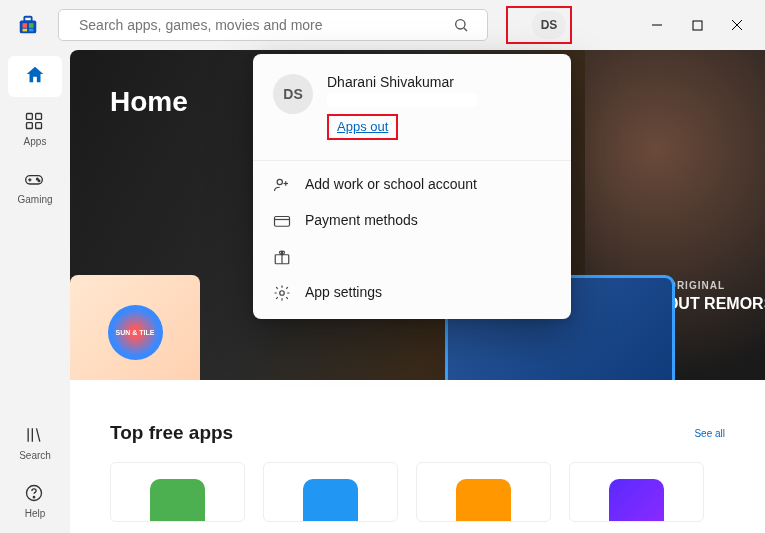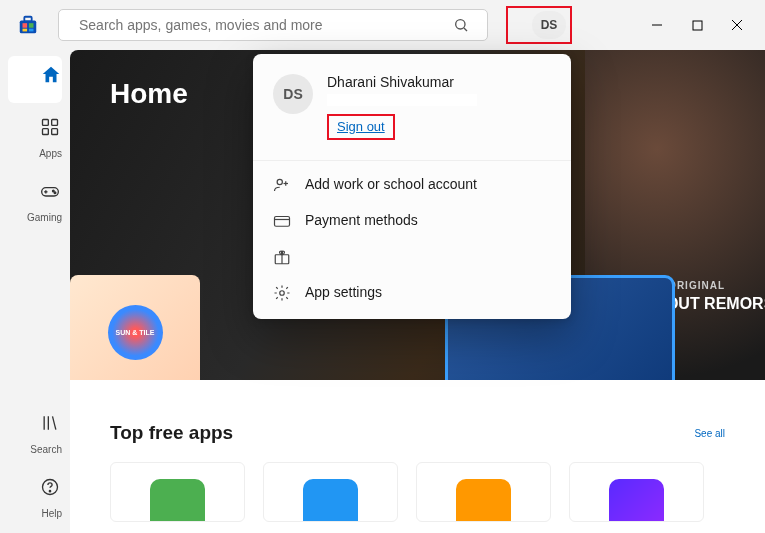--- a/index.html
+++ b/index.html
@@ -16,29 +16,29 @@
   .app-icon{width:24px;height:24px;margin:0 8px;display:flex;align-items:center;justify-content:center;}
   .search{flex:0 0 430px;margin-left:10px;height:32px;border:1px solid #d0d0d0;border-radius:5px;background:#fff;display:flex;align-items:center;padding:0 18px;}
   .search input{border:none;outline:none;flex:1;font-size:14px;background:transparent;color:#555;}
   .search .sicon{width:16px;height:16px;color:#555;}
   .avatar-btn{width:34px;height:28px;margin-left:20px;border-radius:14px;background:#ededed;border:none;display:flex;align-items:center;justify-content:center;font-size:12px;font-weight:600;color:#444;cursor:pointer;}
   .avatar-wrap{border:2px solid var(--highlight);padding:3px 4px;margin-left:18px;}
   .win-controls{margin-left:auto;display:flex;gap:0;}
   .win-controls button{width:40px;height:32px;border:none;background:transparent;display:flex;align-items:center;justify-content:center;cursor:pointer;}
   
   .sidebar{position:absolute;left:0;top:50px;bottom:0;width:70px;background:#f3f3f3;display:flex;flex-direction:column;align-items:center;padding-top:6px;}
-  .nav-item{width:54px;display:flex;flex-direction:column;align-items:flex-end;justify-content:center;gap:9px;padding:8px 0;margin-bottom:6px;border-radius:6px;cursor:pointer;font-size:10px;color:#555;}
+  .nav-item{width:54px;display:flex;flex-direction:column;align-items:center;justify-content:center;gap:3px;padding:8px 0;margin-bottom:6px;border-radius:6px;cursor:pointer;font-size:10px;color:#555;}
   .nav-item.active{background:#fff;}
   .nav-item .nicon{width:22px;height:22px;color:#333;}
   .nav-item.active .nicon{color:var(--accent);}
   .sidebar-spacer{flex:1;}
   
   .main{position:absolute;left:70px;right:0;top:50px;bottom:0;background:#fff;border-top-left-radius:8px;overflow:hidden;}
   .hero{position:relative;height:330px;background:linear-gradient(120deg,#1a1a1a 0%,#2a2a2a 40%,#3a2a1a 60%,#1a1a1a 100%);color:#fff;overflow:hidden;}
-  .hero-title{position:absolute;left:40px;top:28px;font-size:28px;font-weight:600;}
+  .hero-title{position:absolute;left:40px;top:36px;font-size:28px;font-weight:600;}
   .hero-poster{position:absolute;right:0;top:0;height:100%;width:180px;background:radial-gradient(circle at 40% 30%, #6a4a3a 0%, #1a1a1a 90%);}
   .hero-txt1{position:absolute;left:260px;bottom:60px;font-size:12px;letter-spacing:1px;font-weight:600;opacity:.85;}
   .hero-txt2{position:absolute;right:40px;top:230px;font-size:10px;letter-spacing:1px;font-weight:600;color:#ccc;}
   .hero-txt3{position:absolute;right:-20px;top:245px;font-size:16px;font-weight:700;white-space:nowrap;}
   .card-pc{position:absolute;left:375px;bottom:-10px;width:230px;height:115px;border-radius:10px;background:linear-gradient(135deg,#2a5aa0,#0f3a7a);border:3px solid #3aa0ff;padding:14px;color:#fff;font-size:15px;font-weight:600;}
   .card-thumb{position:absolute;left:0;bottom:-10px;width:130px;height:115px;border-radius:8px;background:linear-gradient(135deg,#ffe8d0,#ffd0b0);overflow:hidden;display:flex;align-items:center;justify-content:center;}
   .card-thumb .circle{width:55px;height:55px;border-radius:50%;background:radial-gradient(circle,#ff5a5a 10%,#3a8aff 60%);font-size:7px;color:#fff;display:flex;align-items:center;justify-content:center;font-weight:700;}
   
   .section{padding:42px 40px 0;}
   .section-head{display:flex;align-items:center;justify-content:space-between;margin-bottom:18px;}
@@ -188,21 +188,21 @@
   </div>
 </div>
 
 <div class="dropdown">
   <div class="dd-user">
     <div class="dd-avatar">DS</div>
     <div>
       <div class="dd-name">Dharani Shivakumar</div>
       <div class="dd-email"></div>
       <span class="dd-signout-wrap">
-        <a class="dd-signout">Sign out</a>
+        <a class="dd-signout">Apps out</a>
       </span>
     </div>
   </div>
   <div class="dd-sep"></div>
   <div class="dd-item">
     <span class="dicon"><svg viewBox="0 0 24 24" width="18" height="18" fill="none" stroke="currentColor" stroke-width="1.6">
           <circle cx="9" cy="8" r="3.5"></circle>
           <path d="M2 20c0-3 3-5 7-5"></path>
           <line x1="17" y1="7" x2="17" y2="13"></line>
           <line x1="14" y1="10" x2="20" y2="10"></line>

